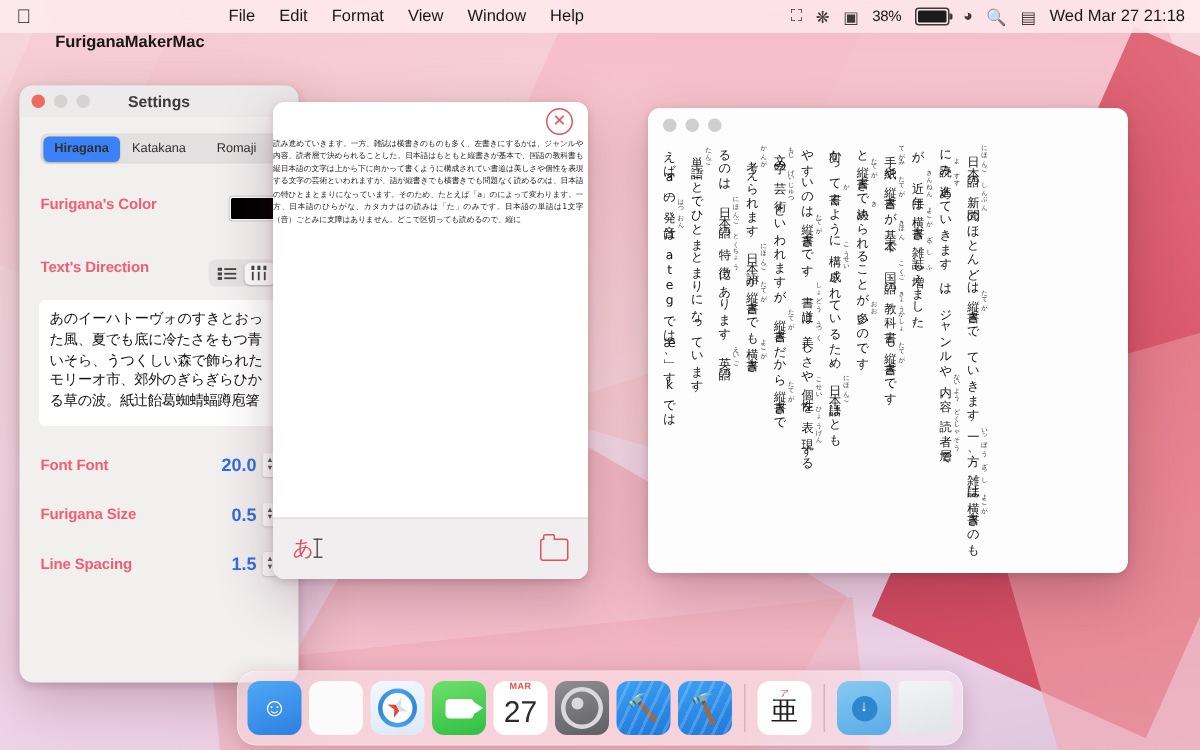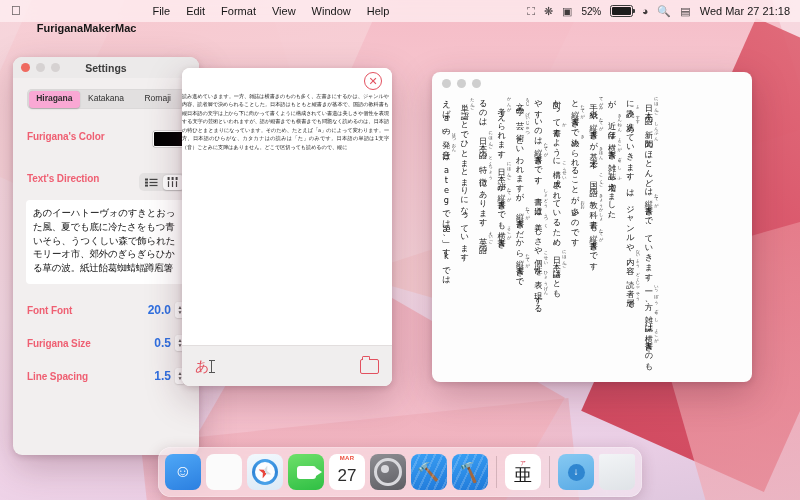--- a/index.html
+++ b/index.html
@@ -124,21 +124,21 @@
   .seg {
     margin: 11px 4px 0 4px;
     display: flex; height: 17px;
     background: #e2e0e0; border-radius: 5px; padding: 1.5px;
     box-shadow: inset 0 0 0 .5px rgba(0,0,0,.06);
   }
   .seg div {
     flex: 1; text-align: center; font-size: 8.5px; color: #2f2f2f;
     line-height: 14px; border-radius: 4px;
   }
-  .seg div.active { background: #f9a8d4; box-shadow: 0 .5px 1.5px rgba(0,0,0,.22); font-weight: 600; }
+  .seg div.active { background: #3b82f6; box-shadow: 0 .5px 1.5px rgba(0,0,0,.22); font-weight: 600; }
 
   .row { display: flex; align-items: flex-start; justify-content: space-between; padding: 0 4px; }
   .row-label { font-size: 10px; font-weight: bold; color: #ef5f72; letter-spacing: -.1px; }
   .swatch {
     width: 30px; height: 14px; background: #000;
     border: 1.5px solid #fff; border-radius: 2px;
     box-shadow: 0 0 0 .5px #b8b8b8;
   }
 
   .dir-group {
@@ -248,21 +248,21 @@
   .ic-launchpad span { border-radius: 1.6px; }
   .ic-safari { background: linear-gradient(170deg,#f2f8fd 0%,#dceaf6 100%); }
   .ic-safari .comp { width: 26px; height: 26px; border-radius: 50%; background: conic-gradient(#4aa3ea 0turn, #2f86d8 .25turn, #4aa3ea .5turn, #2f86d8 .75turn, #4aa3ea 1turn); display:flex; align-items:center; justify-content:center; }
   .ic-safari .comp i { width: 20px; height: 20px; border-radius: 50%; background: #fbfdff; display:block; position: relative; }
   .ic-safari .comp i::after { content:""; position:absolute; left:3px; top:3px; width:14px; height:14px; background: linear-gradient(45deg,#e8453c 50%, #d7dde2 50%); transform: rotate(20deg); clip-path: polygon(50% 0,62% 38%,100% 50%,62% 62%,50% 100%,38% 62%,0 50%,38% 38%); }
   .ic-facetime { background: linear-gradient(165deg,#6ee06a 0%,#2fbf44 100%); }
   .ic-facetime .cam { width: 19px; height: 13px; background: #fff; border-radius: 3px; position: relative; }
   .ic-facetime .cam::after { content:""; position: absolute; right: -6px; top: 2.5px; border-style: solid; border-width: 4px 0 4px 6px; border-color: transparent transparent transparent #fff; }
   .ic-cal { background: #fff; display: flex; flex-direction: column; }
   .ic-cal .m { background: #fff; color: #ec4e3d; font-size: 6px; font-weight: bold; text-align: center; line-height: 9px; letter-spacing: .3px; }
-  .ic-cal .d { flex: 1; color: #2c2c2c; font-size: 17px; font-weight: 300; text-align: center; line-height: 25px; }
+  .ic-cal .d { flex: 1; color: #2c2c2c; font-size: 20px; font-weight: 300; text-align: center; line-height: 25px; }
   .ic-sysprefs { background: linear-gradient(165deg,#8e8e93 0%,#5e5e63 100%); }
   .ic-sysprefs .gear { width: 22px; height: 22px; border-radius: 50%; border: 3px solid #d9d9dd; position: relative; }
   .ic-sysprefs .gear::after { content:""; position:absolute; left: 4px; top: 4px; width: 8px; height: 8px; border-radius: 50%; background:#d9d9dd; }
   .ic-xcode { background: linear-gradient(165deg,#3aa0f5 0%,#1f78d8 100%); }
   .ic-xcode .tool { font-size: 18px; color: #1d1d1f; line-height: 1; }
   .ic-xcode .bg-a { position:absolute; inset:0; background: repeating-linear-gradient(115deg, rgba(255,255,255,.18) 0 2px, transparent 2px 7px); }
   .ic-jp { background: #fff; display: flex; flex-direction: column; align-items: center; justify-content: center; }
   .ic-jp .ru { font-size: 6px; color: #d83a4a; line-height: 1; font-family: "DejaVu Sans", sans-serif; }
   .ic-jp .ch { font-size: 18px; color: #1a1a1a; line-height: 1.05; font-family: "DejaVu Sans", sans-serif; }
   .ic-dl { background: linear-gradient(165deg,#86c9f2 0%,#5aabe6 100%); }
@@ -290,21 +290,21 @@
       <span class="mb-item">Edit</span>
       <span class="mb-item">Format</span>
       <span class="mb-item">View</span>
       <span class="mb-item">Window</span>
       <span class="mb-item">Help</span>
     </div>
     <div class="right">
       <span class="mb-icon">⛶</span>
       <span class="mb-icon">❋</span>
       <span class="mb-icon">▣</span>
-      <span class="batt-text">52%</span>
+      <span class="batt-text">38%</span>
       <span class="batt">
           <i></i>
         </span>
       <span class="mb-icon">◕</span>
       <span class="mb-icon">🔍</span>
       <span class="mb-icon">▤</span>
       <span class="clock">Wed Mar 27  21:18</span>
     </div>
   </div>
 

